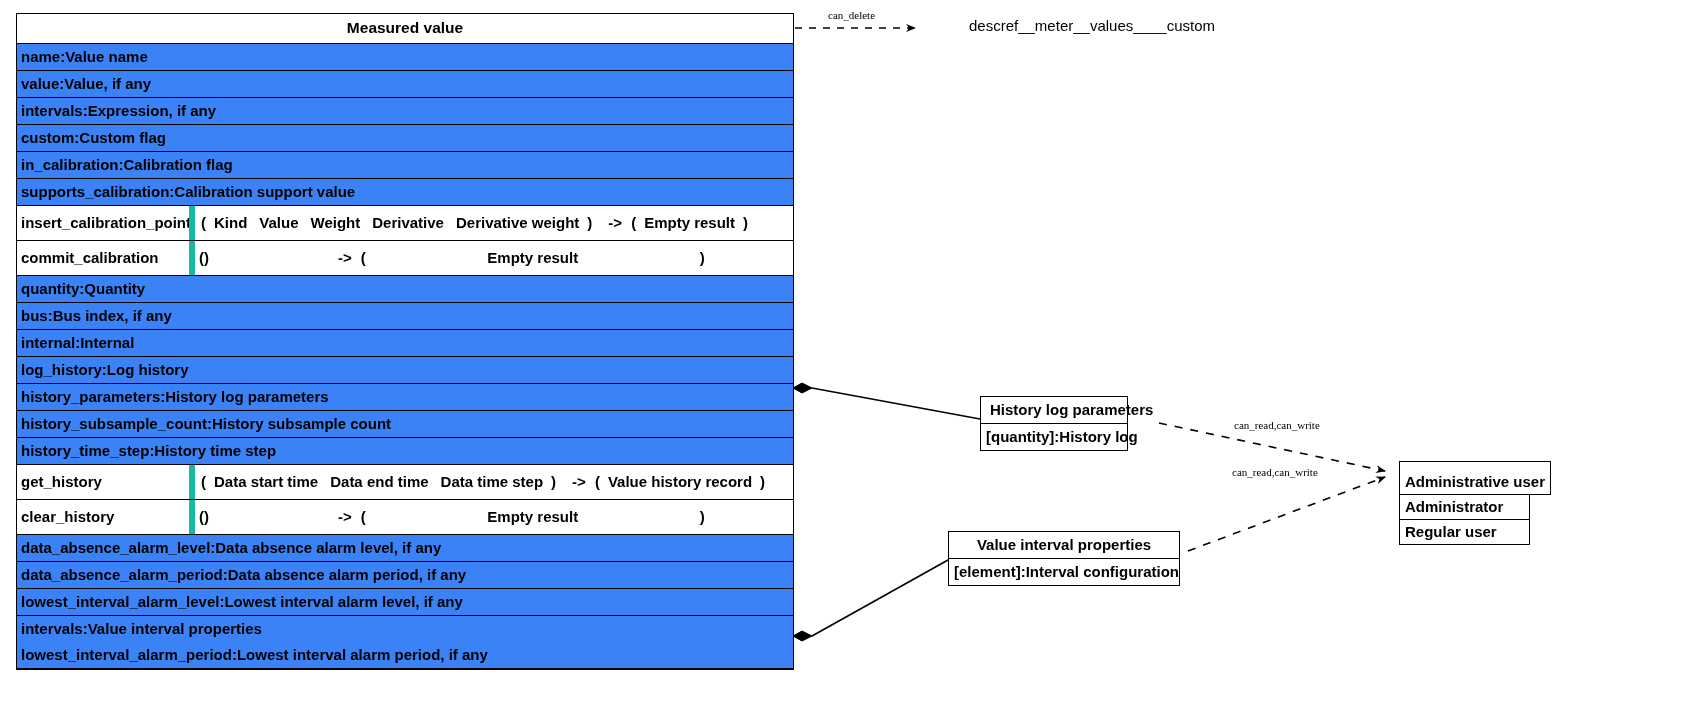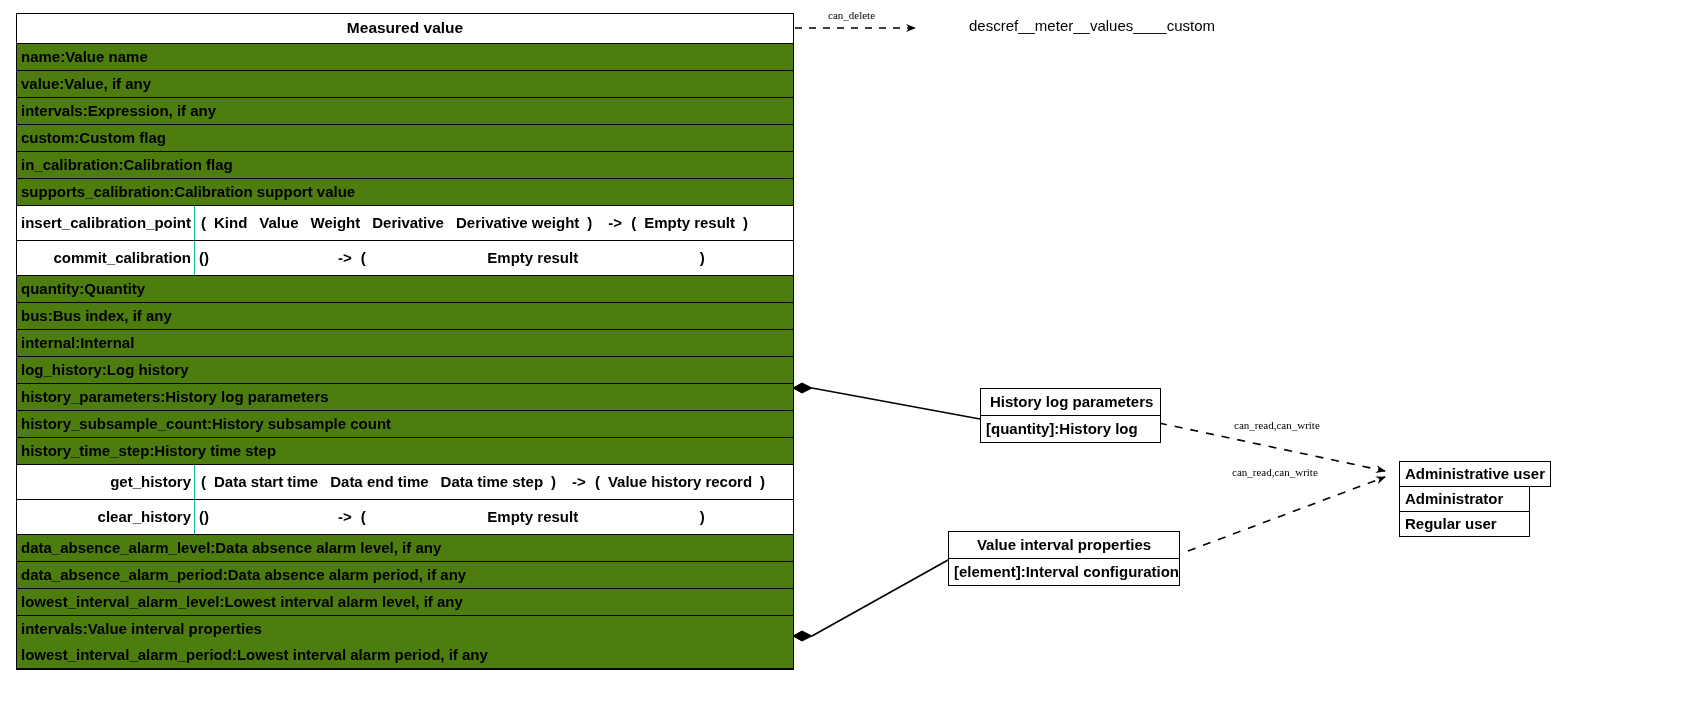--- a/index.html
+++ b/index.html
@@ -55,31 +55,30 @@
     font-size: 15.5px;
     display: block;
   }
   #main-class .attr {
     padding: 5px 3px 6px 4px;
     white-space: nowrap;
     overflow: hidden;
     display: block;
     box-sizing: border-box;
     border-bottom: 1px solid #000000;
-    background: #4d7c0f;
+    background: #3b82f6;
   }
   #main-class .method-name {
     box-sizing: border-box;
     width: 178px;
     flex: 0 0 178px;
-    border-right: 1px solid #14b8a6;
+    border-right: 6px solid #14b8a6;
     padding: 9px 3px 10px 4px;
     white-space: nowrap;
     overflow: hidden;
-    text-align: right;
   }
   #main-class .sig {
     flex: 1 1 auto;
     display: flex;
     align-items: center;
     padding: 9px 2px 10px 4px;
     white-space: nowrap;
     overflow: hidden;
   }
   #main-class .sig .paren { padding: 0 2px; }
@@ -103,28 +102,28 @@
     white-space: nowrap;
   }
   .small-node .item {
     box-sizing: border-box;
     padding: 5px 7px 6px 5px;
     white-space: nowrap;
     border-bottom: 1px solid #000000;
   }
   .small-node .item:last-child { border-bottom: none; }
 
-  #history-log-params { left: 980px; top: 388px; width: 181px; }
+  #history-log-params { left: 980px; top: 396px; width: 148px; }
   #value-interval-props { left: 948px; top: 531px; width: 232px; }
 
   #admin-user { left: 1399px; top: 461px; width: 152px; border: none; }
   #admin-user .hdr {
     border: 1px solid #000000;
     text-align: center;
-    padding: 4px 5px 5px 5px;
+    padding: 12px 5px 5px 5px;
     width: 152px;
   }
   #admin-user .item {
     border: 1px solid #000000;
     border-top: none;
     width: 131px;
     padding: 4px 5px 5px 5px;
   }
 
   

